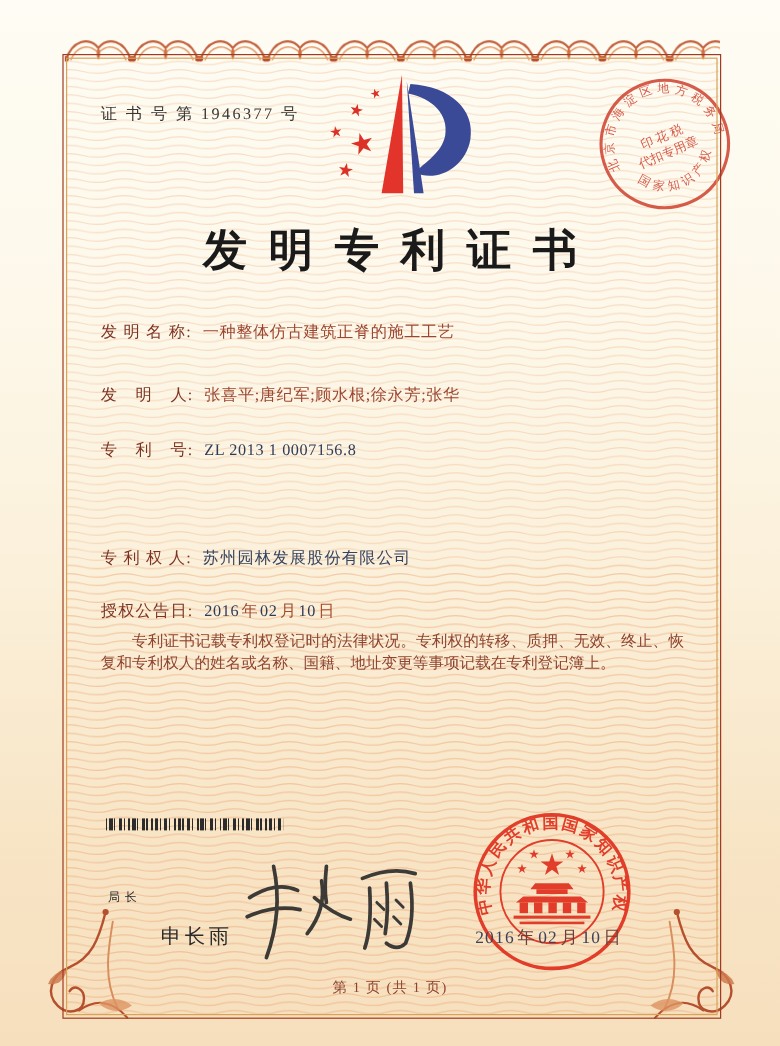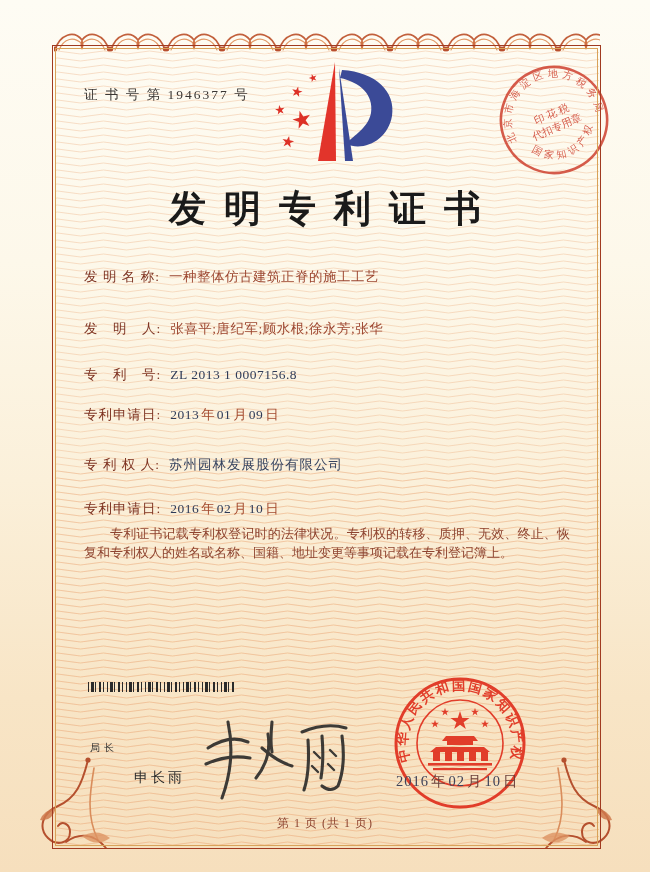--- a/index.html
+++ b/index.html
@@ -49,21 +49,21 @@
   .barcode{
     left:88px;top:682px;width:148px;height:10px;
     background:repeating-linear-gradient(90deg,
       #2b2b2b 0px,#2b2b2b 1.5px,transparent 1.5px,transparent 3px,
       #2b2b2b 3px,#2b2b2b 6px,transparent 6px,transparent 7px,
       #2b2b2b 7px,#2b2b2b 8px,transparent 8px,transparent 11px,
       #2b2b2b 11px,#2b2b2b 13.5px,transparent 13.5px,transparent 15px,
       #2b2b2b 15px,#2b2b2b 16px,transparent 16px,transparent 19px);
   }
   .director-label{left:90px;top:741px;font-size:10px;color:#2b2b2b;letter-spacing:4px;}
-  .director-name{left:90px;top:769px;font-size:14px;color:#2b2b2b;letter-spacing:3px;padding-left:44px;}
+  .director-name{left:90px;top:769px;font-size:17px;color:#2b2b2b;letter-spacing:3px;padding-left:44px;}
   .seal-date{
     left:396px;top:772px;font-size:14.5px;font-weight:normal;
     color:#3f4259;letter-spacing:1px;z-index:4;
   }
   .seal-date .unit{color:#6b3f3a;}
   .footer{
     left:0;right:0;top:815px;text-align:center;
     font-size:12px;color:#8e4430;letter-spacing:1px;
   }
 </style>
@@ -188,30 +188,27 @@
   </div>
 
   <div class="txt field f-inventors">
     <span class="flabel">发　明　人:</span><span class="v-red">张喜平;唐纪军;顾水根;徐永芳;张华</span>
   </div>
 
   <div class="txt field f-patno">
     <span class="flabel">专　利　号:</span><span class="v-ink">ZL 2013 1 0007156.8</span>
   </div>
 
-  <div class="txt field f-filing">
-    <span class="flabel">专利申请日:</span><span class="v-ink">2013</span><span class="unit">年</span><span class="v-ink">01</span><span class="unit">月</span><span class="v-ink">09</span><span class="unit">日</span>
-  </div>
 
   <div class="txt field f-patentee">
     <span class="flabel">专 利 权 人:</span><span class="v-slate">苏州园林发展股份有限公司</span>
   </div>
 
   <div class="txt field f-grant">
-    <span class="flabel">专利申请日:</span><span class="v-ink">2016</span><span class="unit">年</span><span class="v-ink">02</span><span class="unit">月</span><span class="v-ink">10</span><span class="unit">日</span>
+    <span class="flabel">授权公告日:</span><span class="v-ink">2016</span><span class="unit">年</span><span class="v-ink">02</span><span class="unit">月</span><span class="v-ink">10</span><span class="unit">日</span>
   </div>
 
   <div class="txt bodytext">
     <p>专利证书记载专利权登记时的法律状况。专利权的转移、质押、无效、终止、恢复和专利权人的姓名或名称、国籍、地址变更等事项记载在专利登记簿上。</p>
   </div>
 
   <div class="txt barcode"></div>
 
   <div class="txt director-label">局长</div>
   <div class="txt director-name">申长雨</div>

